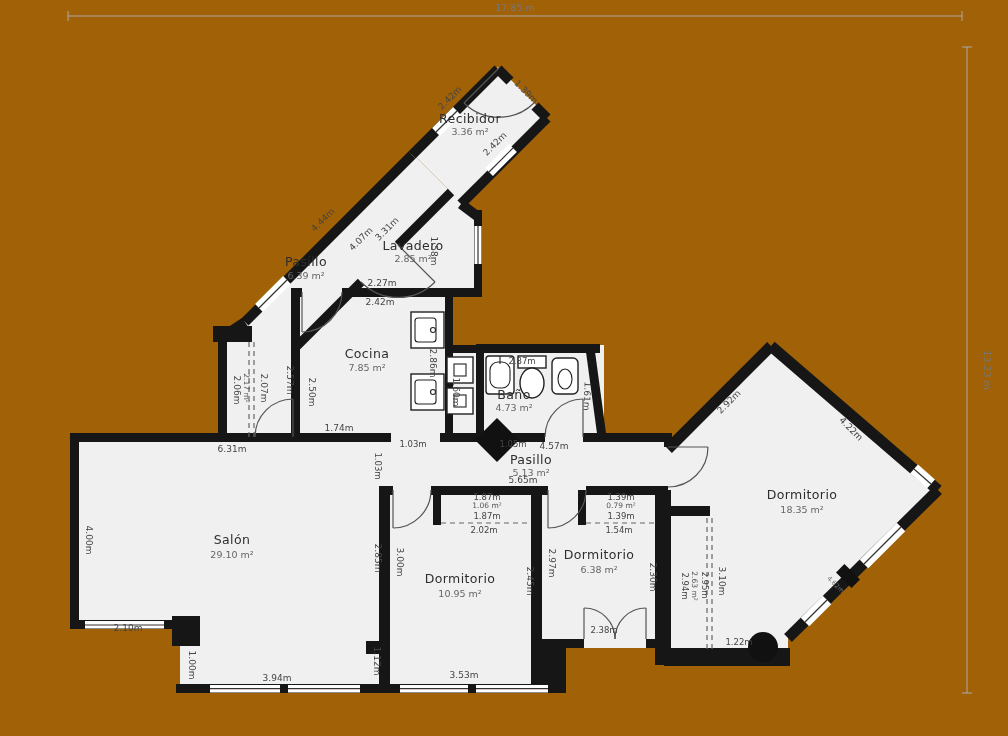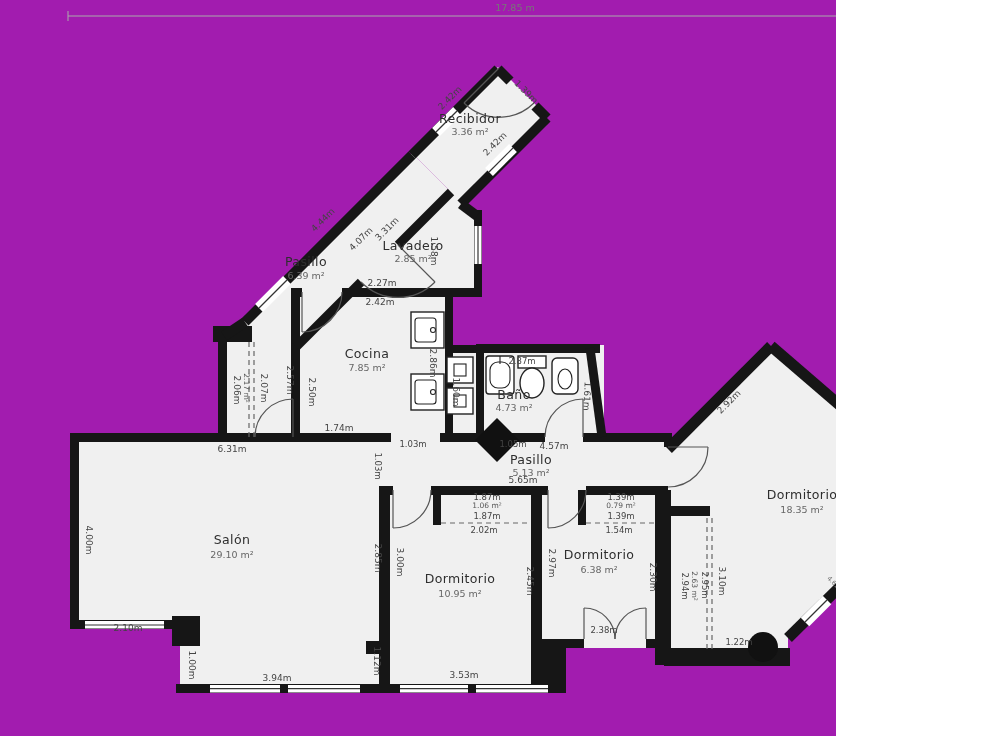--- a/index.html
+++ b/index.html
@@ -1,16 +1,16 @@
 <!DOCTYPE html>
 <html><head>
 <meta charset="utf-8">
 <style>
   html,body{margin:0;padding:0;background:#ffffff;}
-  .canvas{position:relative;width:836px;height:736px;background:#a21caf;overflow:hidden;
+  .canvas{position:relative;width:1008px;height:736px;background:#a16207;overflow:hidden;
           font-family:"DejaVu Sans", sans-serif;text-align:right;}
   svg{position:absolute;top:0;left:0;}
   text{fill:#3a3a3a;}
   .room-name{font-size:12.5px;fill:#2e2e2e;letter-spacing:.4px;}
   .room-area{font-size:9.5px;fill:#666;}
   .dim{font-size:9px;fill:#444;}
   .dim-s{font-size:8.5px;fill:#444;}
   .dim-xs{font-size:7.5px;fill:#555;}
   .dim-tiny{font-size:6.5px;fill:#777;}
   .overall{font-size:9.5px;fill:#777;}

